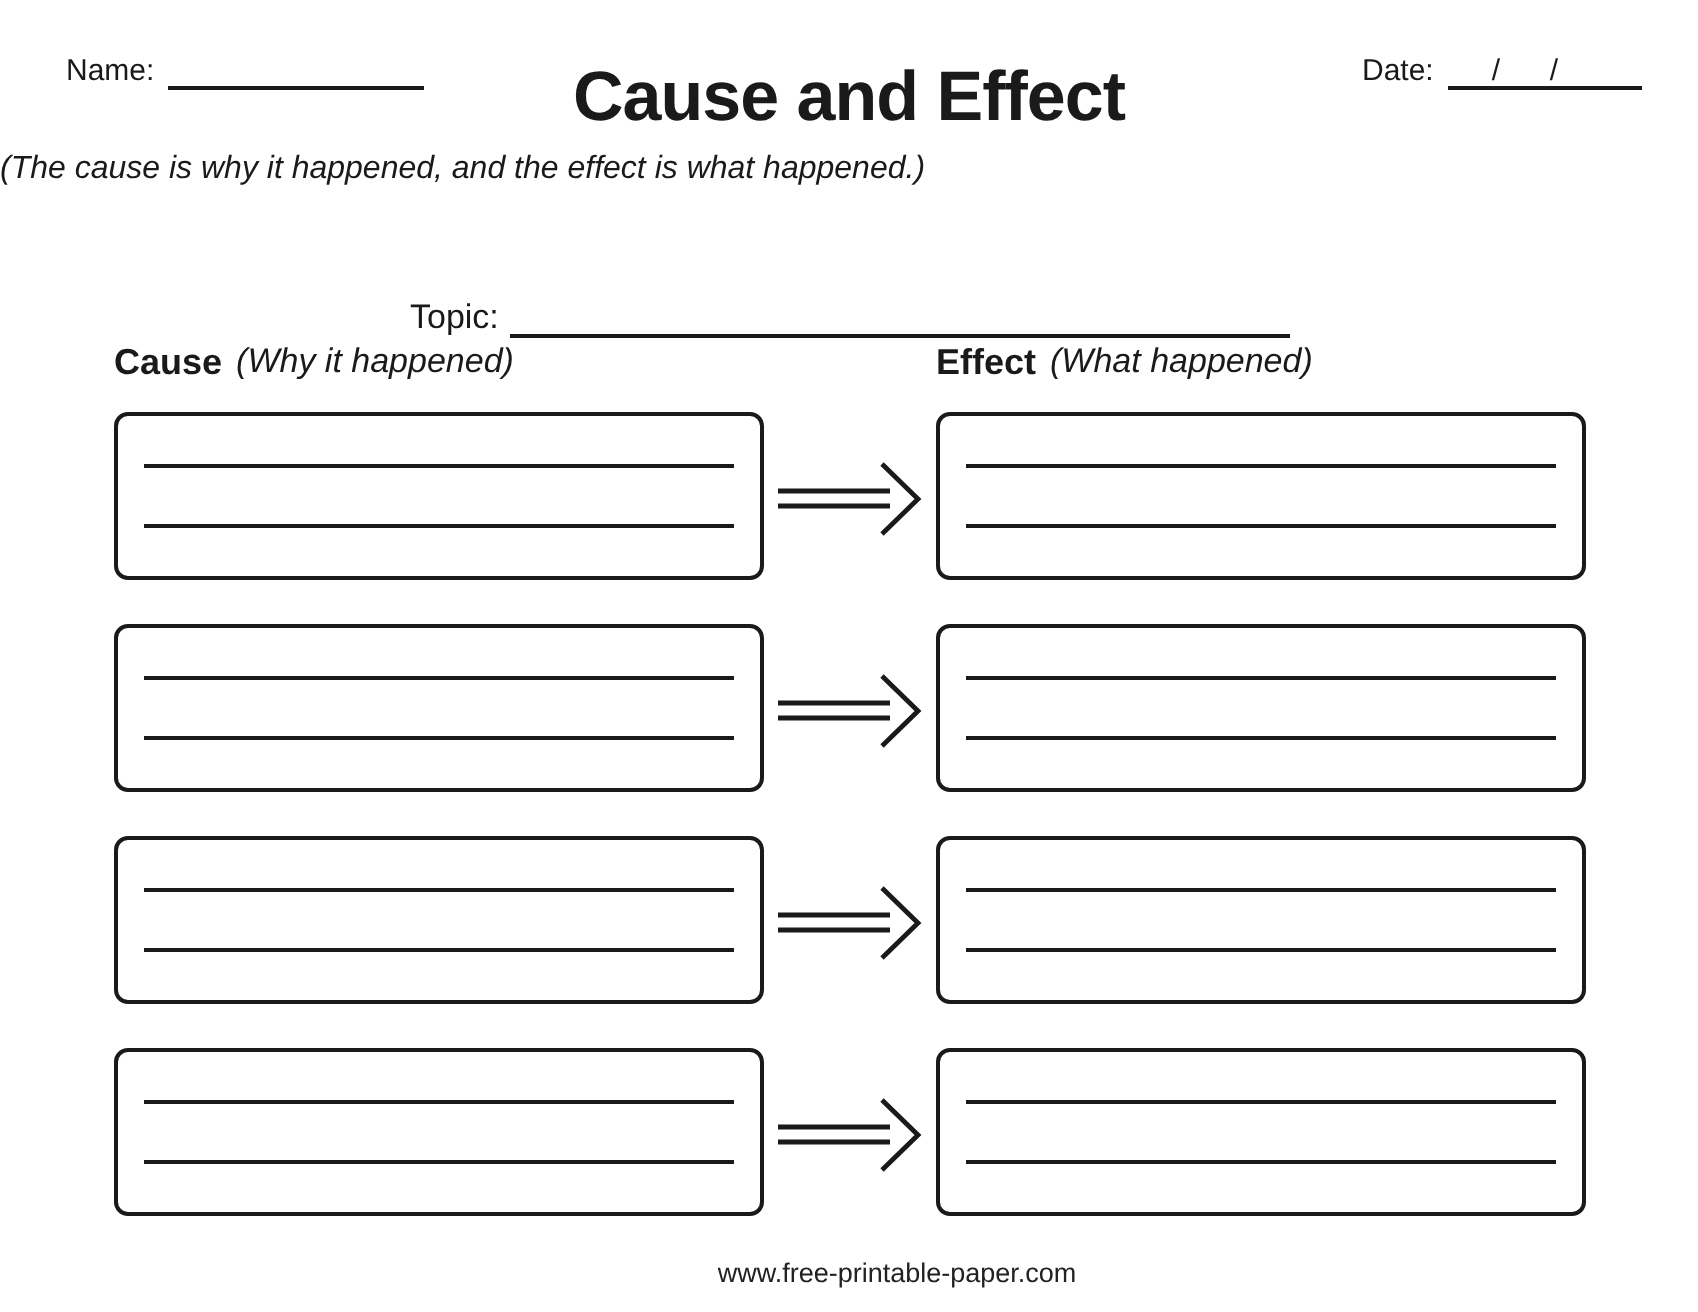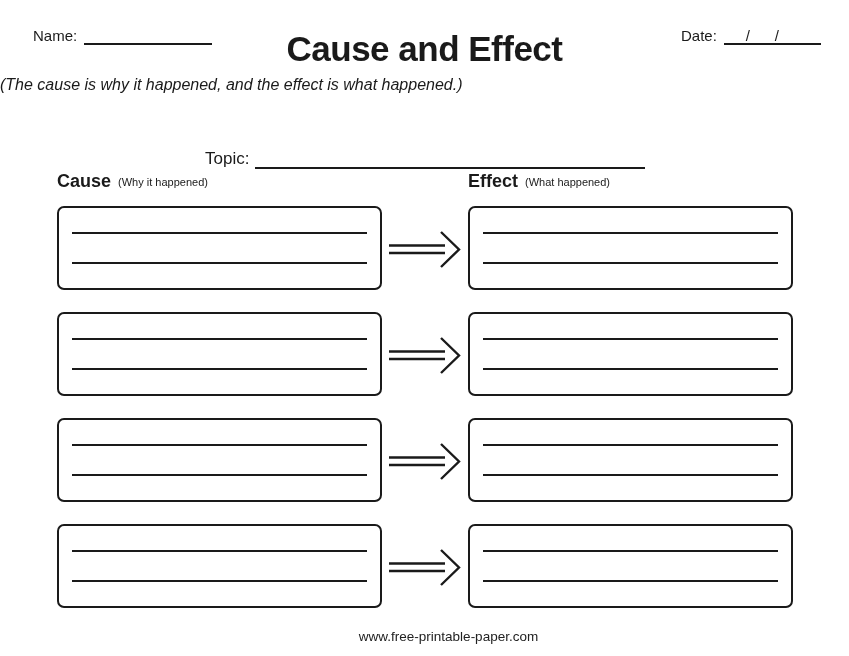--- a/index.html
+++ b/index.html
@@ -33,25 +33,25 @@
   .slash { position:absolute; bottom:0; font-size:15px; line-height:15px; }
   .slash1 { left:22px; }
   .slash2 { left:51px; }
 
   
   .topic-field { position:absolute; left:205px; top:117px; display:flex; align-items:flex-end; gap:6px;margin-top:32px; }
   .topic-label { font-size:17px; line-height:20px; }
   .topic-line { width:390px; height:18px; }
 
   
-  .col-header { position:absolute; top:171px; display:flex; align-items:center; gap:7px; }
+  .col-header { position:absolute; top:171px; display:flex; align-items:flex-start; gap:7px; }
   .cause-header { left:57px; }
   .effect-header { left:468px; }
   .col-title { font-size:18px; font-weight:bold; }
-  .col-hint { font-size:11px; }
+  .col-hint { font-size:17px; font-style:italic; }
 
   
   .rows { position:absolute; left:57px; top:206px; width:736px; display:flex; flex-direction:column; gap:22px; }
   .row { display:flex; height:84px; }
   .box {
     width:325px; height:84px; border:2px solid var(--ink); border-radius:7px;
     background:var(--paper);
     display:flex; flex-direction:column; justify-content:center; gap:28px;
   }
   .write-line { height:0; border-top:2px solid var(--ink); margin:0 13px; }

